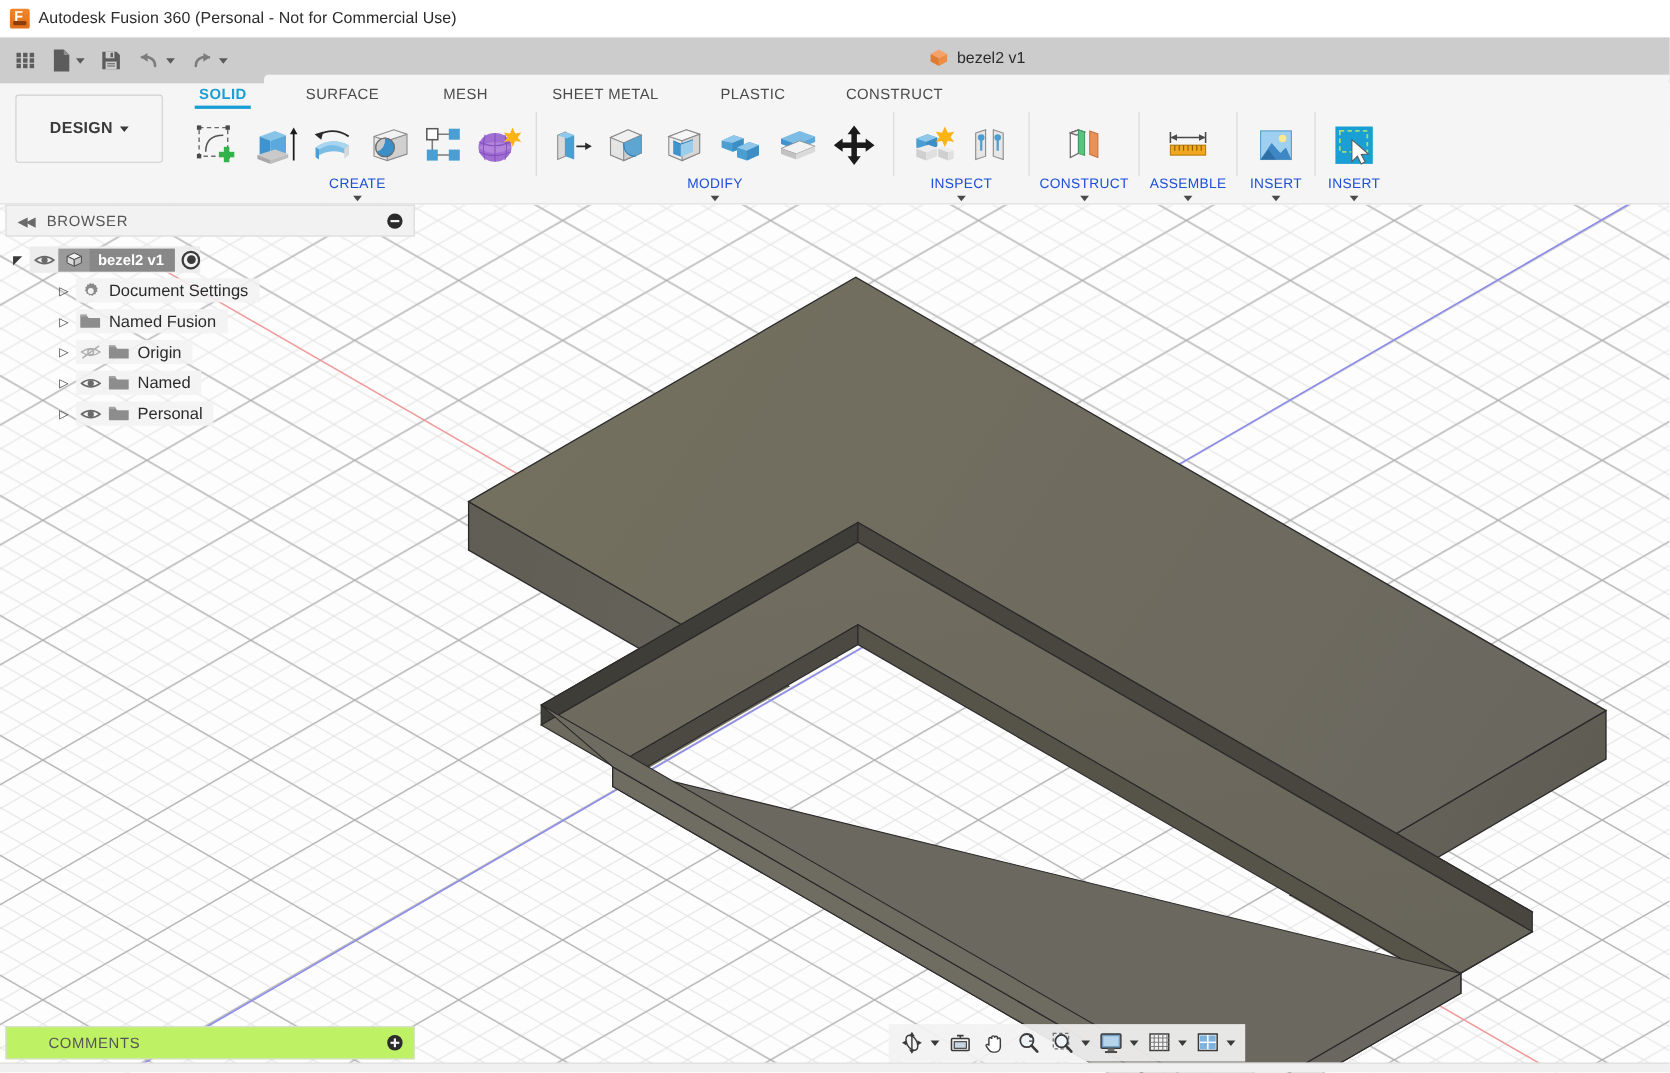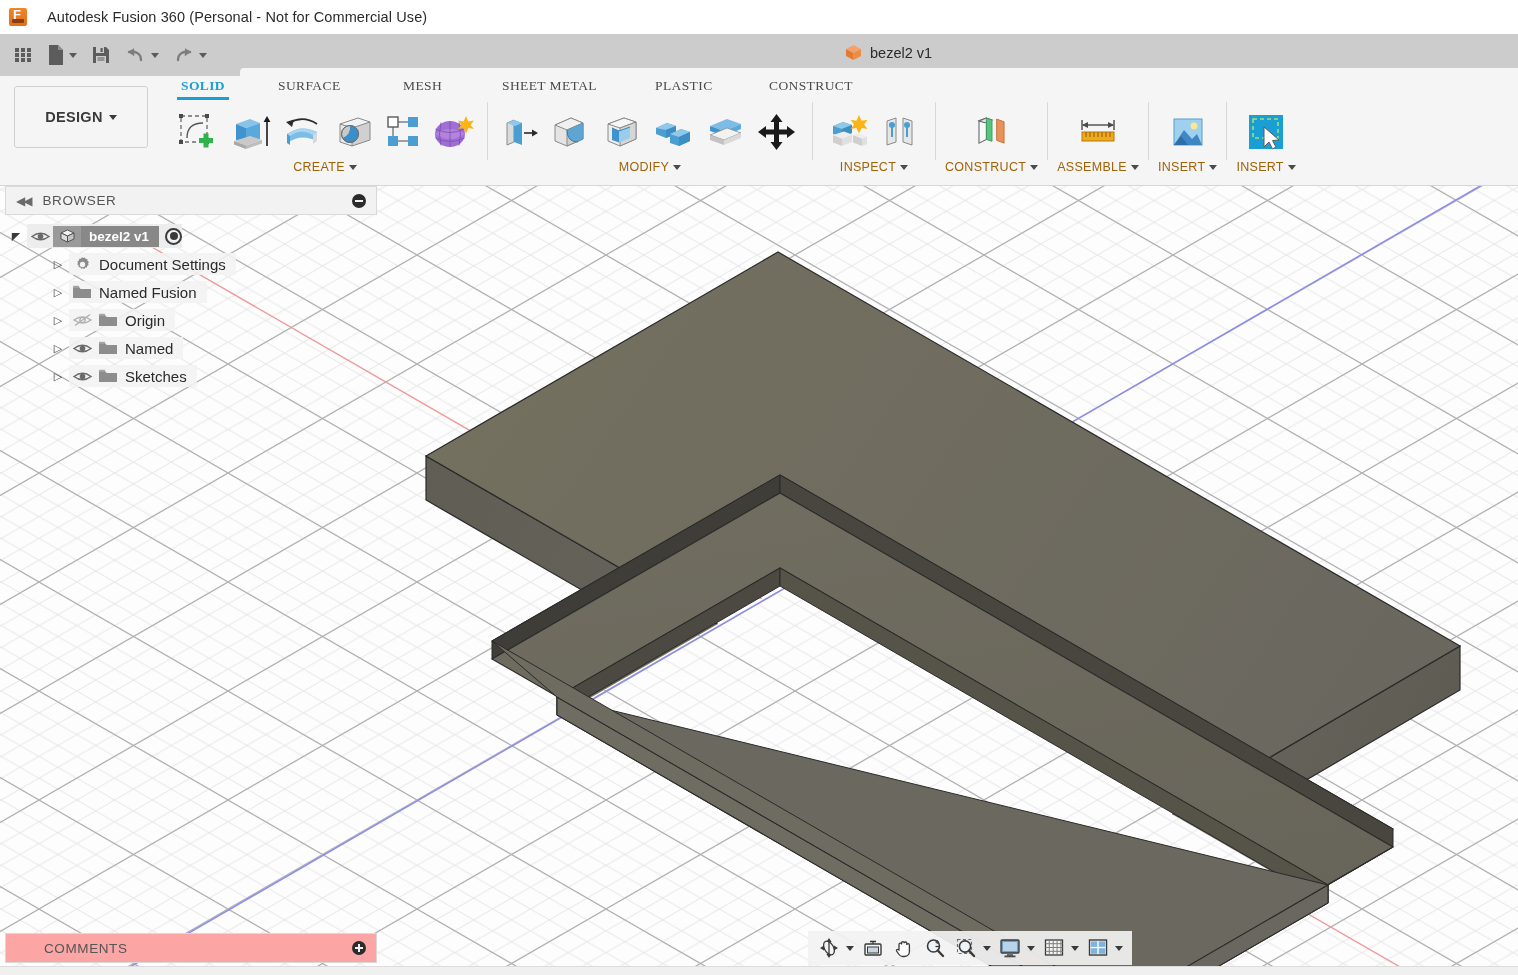--- a/index.html
+++ b/index.html
@@ -8,21 +8,21 @@
     font-family: "Liberation Sans", sans-serif;
     overflow: hidden;
     background: #ffffff;
   }
   #app { position: relative; width: 1518px; height: 975px; }
 
   
   .titlebar {
     position: absolute; left: 0; top: 0; width: 1518px; height: 34px;
     background: #ffffff;
-    display: flex; align-items: center; gap: 20px; padding-left: 9px;
+    display: flex; align-items: center; gap: 8px; padding-left: 9px;
     border-bottom: 1px solid #ffffff;
   }
   .app-icon {
     width: 18px; height: 18px; border-radius: 2px;
     background: linear-gradient(#f0852a, #e0701b);
     position: relative; flex: 0 0 auto;
   }
   .app-icon::before {
     content: "F"; position: absolute; left: 4px; top: -1px;
     font-size: 13px; font-weight: bold; color: #fff;
@@ -69,37 +69,37 @@
   }
   .design-box {
     position: absolute; left: 14px; top: 10px; width: 134px; height: 62px;
     border: 1px solid #d0d0d0; border-radius: 3px; background: #f5f5f5;
     display: flex; align-items: center; justify-content: center; gap: 6px;
   }
   .design-box .lbl { font-size: 14.5px; font-weight: bold; color: #3a3a3a; letter-spacing: .3px; }
   .caret-dark { width: 0; height: 0; border-left: 4.5px solid transparent; border-right: 4.5px solid transparent;
                 border-top: 5.5px solid #3a3a3a; }
 
-  .tabs { position: absolute; left: 0; top: 2px; height: 24px; width: 1205px; font-family: Liberation Serif, serif; }
+  .tabs { position: absolute; left: 0; top: 2px; height: 24px; width: 1205px; }
   .tab {
     position: absolute; top: 0; font-size: 13.5px; color: #4a4a4a; letter-spacing: .4px;
     cursor: default; white-space: nowrap;
   }
   .tab.active { color: #1a9fd4; font-weight: bold; }
   .tab.active::after {
     content: ""; position: absolute; left: -4px; right: -4px; bottom: -6px;
     height: 3px; background: #1a9fd4;
   }
 
   .panels { position: absolute; left: 168px; top: 26px; height: 80px; display: flex; align-items: flex-start; }
   .panel { display: flex; flex-direction: column; align-items: center; position: relative; padding: 0 4px; }
   .panel-icons { display: flex; align-items: center; height: 60px; }
   .panel-label {
-    font-size: 12.5px; color: #a16207; letter-spacing: .3px;
-    display: flex; align-items: center; gap: 4px; margin-top: -2px; white-space: nowrap;
+    font-size: 12.5px; color: #1d4ed8; letter-spacing: .3px;
+    display: flex; align-items: center; gap: 4px; margin-top: -2px; white-space: nowrap; flex-direction: column;
   }
   .panel-label .c {
     width: 0; height: 0; border-left: 4px solid transparent; border-right: 4px solid transparent;
     border-top: 5px solid #4a4a4a;
   }
   .tool { width: 52px; height: 58px; display: flex; align-items: center; justify-content: center; cursor: default; }
   .tool.narrow { width: 46px; }
   .sep { width: 1px; height: 58px; background: #d8d8d8; margin: 0 5px; align-self: flex-start; }
 
   
@@ -151,21 +151,21 @@
   }
   .radio-dot {
     width: 17px; height: 17px; border-radius: 50%; border: 2px solid #3a3a3a;
     display: flex; align-items: center; justify-content: center; margin-left: 6px; background:#f2f2f2;
   }
   .radio-dot i { width: 8px; height: 8px; border-radius: 50%; background: #3a3a3a; display: block; }
 
   
   .comments {
     position: absolute; left: 5px; top: 933px; width: 372px; height: 30px;
-    background: #fca5a5; border: 1px solid #d9d9d9;
+    background: #bef264; border: 1px solid #d9d9d9;
     display: flex; align-items: center; padding: 0 10px;
   }
   .comments .ttl { font-size: 13.5px; color: #555; letter-spacing: .6px; margin-left: 28px; }
   .comments .plus {
     margin-left: auto; width: 14px; height: 14px; border-radius: 50%; background: #2b2b2b; position: relative;
   }
   .comments .plus::after { content:""; position:absolute; left:3px; top:6px; width:8px; height:2px; background:#f2f2f2; }
   .comments .plus::before { content:""; position:absolute; left:6px; top:3px; width:2px; height:8px; background:#f2f2f2; }
 
   
@@ -771,21 +771,21 @@
             <path d="M1 6.5 Q9.5 0 18 6.5 Q9.5 13 1 6.5 Z" fill="none" stroke="#6a6a6a" stroke-width="1.5"></path>
             <circle cx="9.5" cy="6.5" r="2.8" fill="#6a6a6a"></circle>
           </svg>
         </span>
         <span class="ficon">
           <svg width="20" height="16" viewBox="0 0 20 16">
             <path d="M1 3 h6 l1.6 2 H19 v9 H1 Z" fill="#8d8d8d"></path>
             <rect x="1" y="1.8" width="6" height="2" fill="#a5a5a5"></rect>
           </svg>
         </span>
-        <span class="tlabel">Sketches</span>
+        <span class="tlabel">Personal</span>
       </div>
     </div>
 
   </div>
 
   <div class="comments">
     <span class="ttl">COMMENTS</span>
     <span class="plus"></span>
   </div>
 

